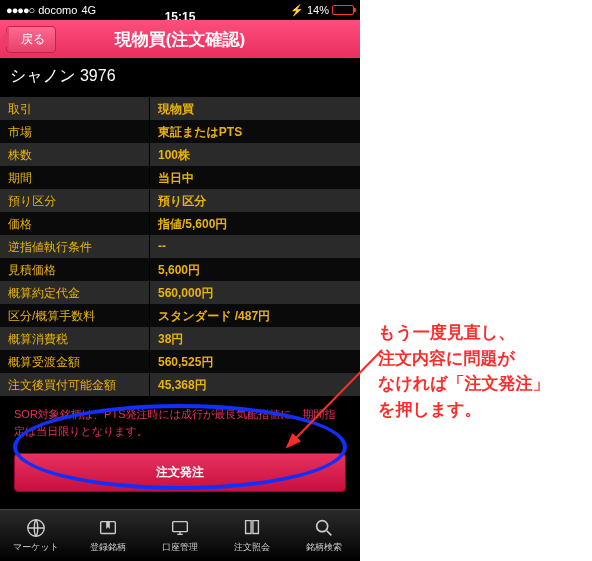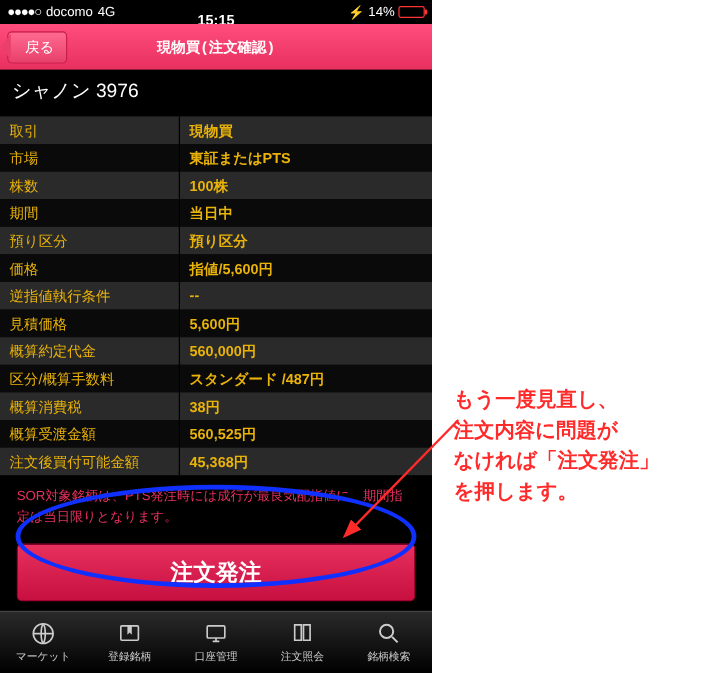--- a/index.html
+++ b/index.html
@@ -35,21 +35,20 @@
     width: 22px; height: 10px; border: 1px solid #f33; border-radius: 2px; position: relative;
   }
   .battery::after { content: ""; position: absolute; right: -3px; top: 2px; width: 2px; height: 4px; background: #f33; border-radius: 0 1px 1px 0;}
   .battery-fill { height: 100%; width: 14%; background: #f33; }
   .header {
     height: 38px;
     background: linear-gradient(#ff4d7d, #e8305f);
     display: flex;
     align-items: center;
     position: relative;
-    font-family: Liberation Mono, monospace;
   }
   .back-btn {
     margin-left: 6px;
     background: linear-gradient(#ff6a90, #e8406b);
     border: 1px solid #c8204a;
     border-radius: 4px;
     color: #fff;
     font-size: 12px;
     padding: 4px 10px 4px 14px;
     position: relative;
@@ -58,21 +57,21 @@
   .back-btn::before {
     content: "";
     position: absolute;
     left: -6px; top: 50%; transform: translateY(-50%);
     border-right: 8px solid #e8406b;
     border-top: 11px solid transparent;
     border-bottom: 11px solid transparent;
   }
   .header-title {
     position: absolute; left: 50%; transform: translateX(-50%);
-    color: #fff; font-size: 12px; font-weight: 600;
+    color: #fff; font-size: 17px; font-weight: 600;
   }
   .stock-name {
     background: #000;
     color: #fff;
     font-size: 16px;
     font-weight: 400;
     padding: 8px 10px 10px;
   }
   .table { width: 100%; }
   .row {
@@ -99,21 +98,21 @@
     padding: 10px 14px 6px;
     line-height: 1.5;
   }
   .order-btn {
     margin: 8px 14px;
     background: linear-gradient(#e8305f, #c81040);
     color: #fff;
     text-align: center;
     padding: 10px 0;
     border-radius: 4px;
-    font-size: 19px;
+    font-size: 12px;
     font-weight: 600;
     border: 1px solid #a00030;
     cursor: pointer;
   }
   .tabbar {
     position: absolute;
     bottom: 0; left: 0; right: 0;
     height: 52px;
     background: linear-gradient(#2a2a2a, #000);
     display: flex;

